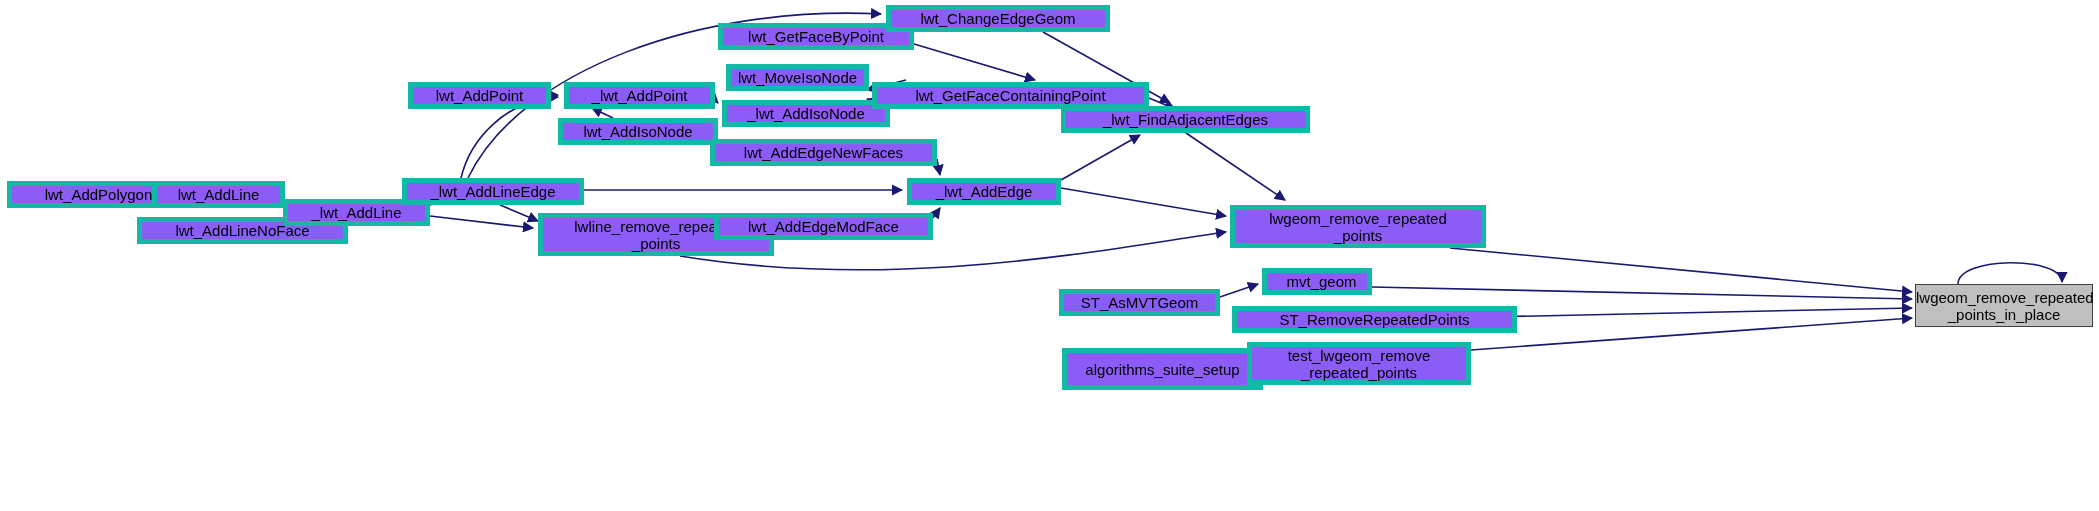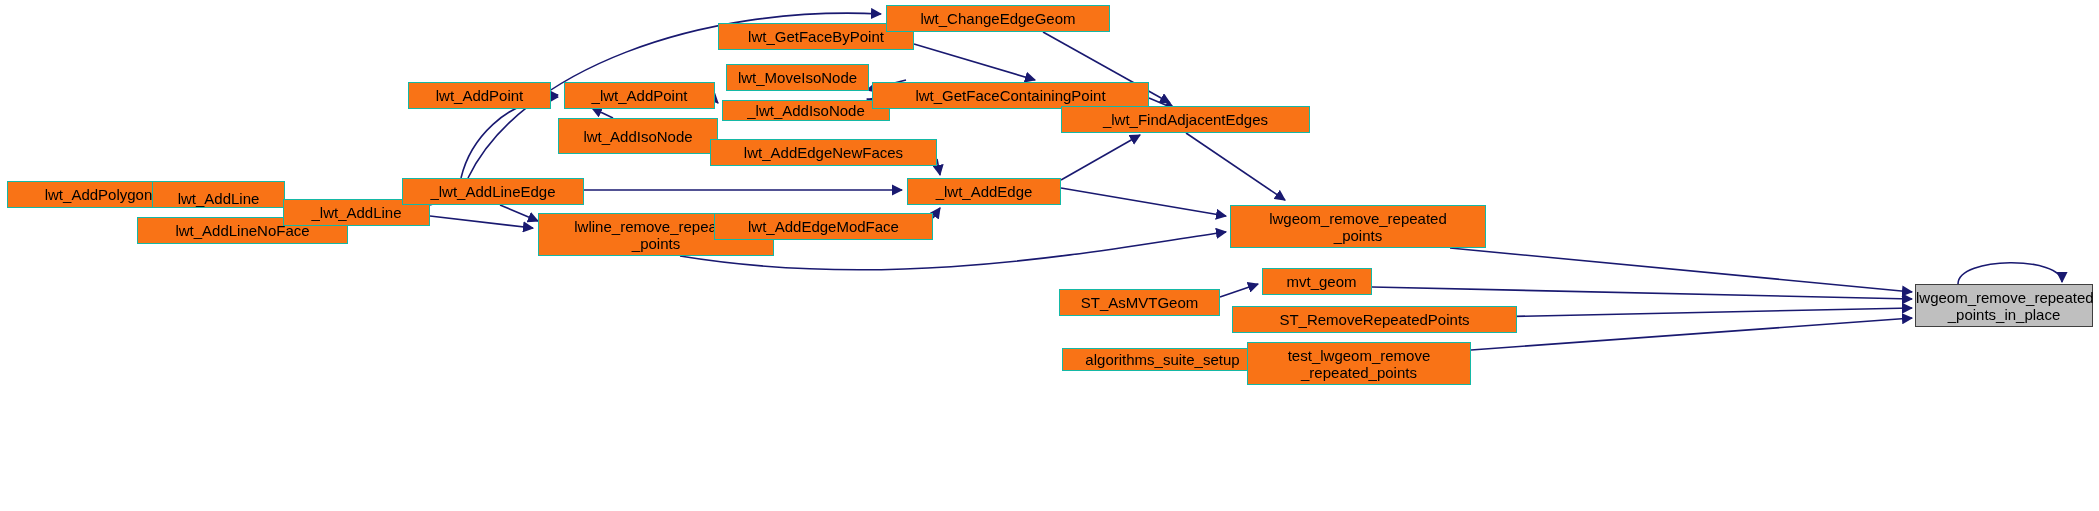--- a/index.html
+++ b/index.html
@@ -21,22 +21,22 @@
     position: absolute;
     left: 0;
     top: 0;
     width: 2099px;
     height: 511px;
     pointer-events: none;
   }
   .node {
     position: absolute;
     box-sizing: border-box;
-    border: 1px solid #14b8a6;
-    background: #f97316;
+    border: 5px solid #14b8a6;
+    background: #8b5cf6;
     color: #000000;
     font-size: 15px;
     line-height: 17px;
     text-align: center;
     display: flex;
     align-items: center;
     justify-content: center;
     white-space: pre;
     letter-spacing: 0px;
     z-index: 3;
@@ -101,37 +101,37 @@
       <path d="M 1471,350 L 1912,318"></path>
 
       <path d="M 1958,284 C 1958,256 2062,256 2062,282"></path>
     </g>
   </svg>
 <div class="node" style="left: 7px; top: 181px; width: 183px; height: 27px;"><span class="node-label">lwt_AddPolygon</span></div>
     <div class="node" style="left: 152px; top: 181px; width: 133px; height: 27px; align-items: flex-end;"><span class="node-label">lwt_AddLine</span></div>
     <div class="node" style="left: 137px; top: 217px; width: 211px; height: 27px;"><span class="node-label">lwt_AddLineNoFace</span></div>
     <div class="node" style="left: 283px; top: 199px; width: 147px; height: 27px;"><span class="node-label">_lwt_AddLine</span></div>
     <div class="node" style="left: 408px; top: 82px; width: 143px; height: 27px;"><span class="node-label">lwt_AddPoint</span></div>
-    <div class="node" style="left: 558px; top: 118px; width: 160px; height: 36px;"><span class="node-label">lwt_AddIsoNode</span></div>
+    <div class="node" style="left: 558px; top: 118px; width: 160px; height: 27px;"><span class="node-label">lwt_AddIsoNode</span></div>
     <div class="node" style="left: 564px; top: 82px; width: 151px; height: 27px;"><span class="node-label">_lwt_AddPoint</span></div>
     <div class="node" style="left: 402px; top: 178px; width: 182px; height: 27px;"><span class="node-label">_lwt_AddLineEdge</span></div>
     <div class="node" style="left: 538px; top: 213px; width: 236px; height: 43px;"><span class="node-label">lwline_remove_repeated
 _points</span></div>
     <div class="node" style="left: 718px; top: 23px; width: 196px; height: 27px;"><span class="node-label">lwt_GetFaceByPoint</span></div>
     <div class="node" style="left: 726px; top: 64px; width: 143px; height: 27px;"><span class="node-label">lwt_MoveIsoNode</span></div>
-    <div class="node" style="left: 722px; top: 100px; width: 168px; height: 21px;"><span class="node-label">_lwt_AddIsoNode</span></div>
+    <div class="node" style="left: 722px; top: 100px; width: 168px; height: 27px;"><span class="node-label">_lwt_AddIsoNode</span></div>
     <div class="node" style="left: 710px; top: 139px; width: 227px; height: 27px;"><span class="node-label">lwt_AddEdgeNewFaces</span></div>
     <div class="node" style="left: 714px; top: 213px; width: 219px; height: 27px;"><span class="node-label">lwt_AddEdgeModFace</span></div>
     <div class="node" style="left: 886px; top: 5px; width: 224px; height: 27px;"><span class="node-label">lwt_ChangeEdgeGeom</span></div>
     <div class="node" style="left: 872px; top: 82px; width: 277px; height: 27px;"><span class="node-label">lwt_GetFaceContainingPoint</span></div>
     <div class="node" style="left: 907px; top: 178px; width: 154px; height: 27px;"><span class="node-label">_lwt_AddEdge</span></div>
     <div class="node" style="left: 1061px; top: 106px; width: 249px; height: 27px;"><span class="node-label">_lwt_FindAdjacentEdges</span></div>
     <div class="node" style="left: 1230px; top: 205px; width: 256px; height: 43px;"><span class="node-label">lwgeom_remove_repeated
 _points</span></div>
     <div class="node" style="left: 1059px; top: 289px; width: 161px; height: 27px;"><span class="node-label">ST_AsMVTGeom</span></div>
     <div class="node" style="left: 1262px; top: 268px; width: 110px; height: 27px; padding-left: 9px;"><span class="node-label">mvt_geom</span></div>
     <div class="node" style="left: 1232px; top: 306px; width: 285px; height: 27px;"><span class="node-label">ST_RemoveRepeatedPoints</span></div>
-    <div class="node" style="left: 1062px; top: 348px; width: 201px; height: 23px;"><span class="node-label">algorithms_suite_setup</span></div>
+    <div class="node" style="left: 1062px; top: 348px; width: 201px; height: 42px;"><span class="node-label">algorithms_suite_setup</span></div>
     <div class="node" style="left: 1247px; top: 342px; width: 224px; height: 43px;"><span class="node-label">test_lwgeom_remove
 _repeated_points</span></div>
     <div class="node highlight" style="left: 1915px; top: 284px; width: 178px; height: 43px;"><span class="node-label">lwgeom_remove_repeated
 _points_in_place</span></div>
   </div>
 
 </body></html>

